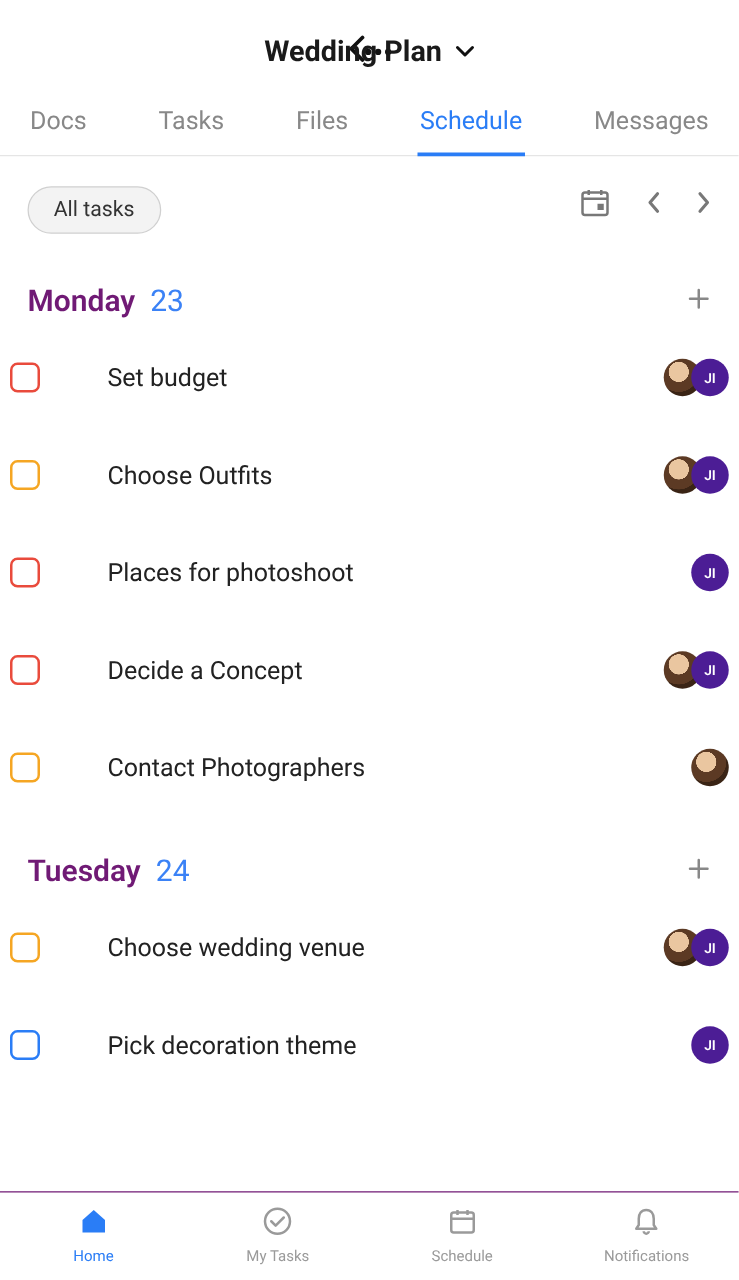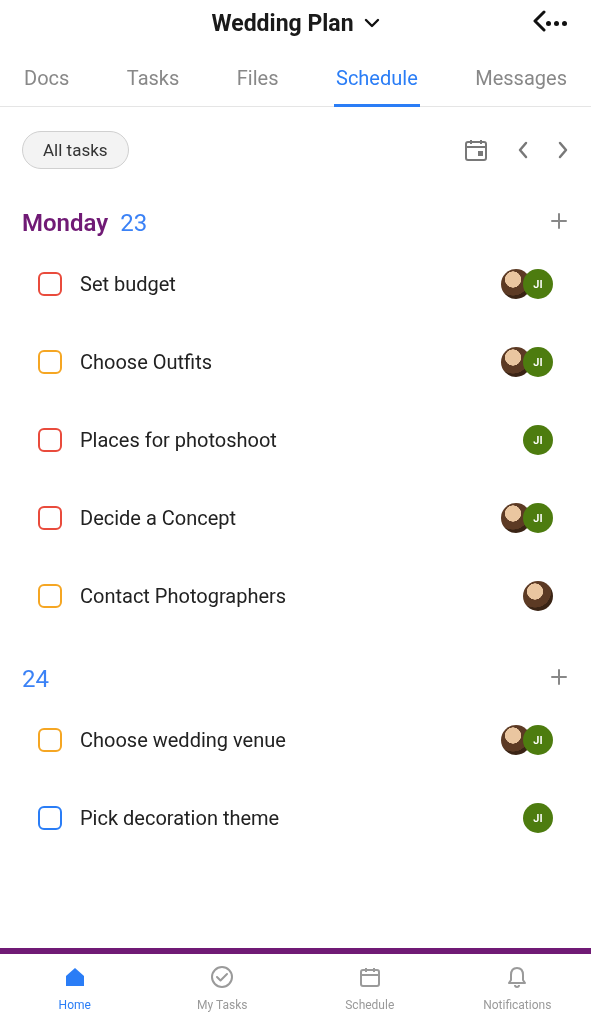--- a/index.html
+++ b/index.html
@@ -10,22 +10,22 @@
   background: #fff;
   color: #1a1a1a;
   overflow: hidden;
   position: relative;
 }
 
 
 .header {
   display: flex;
   align-items: center;
-  justify-content: flex-end;
-  padding: 10px 24px 16px 24px;
+  justify-content: center;
+  padding: 28px 24px 16px 24px;
 }
 .header .back { cursor: pointer; }
 .header .title-wrap {
   display: flex;
   align-items: center;
   gap: 10px;
   position: absolute;
   left: 50%;
   transform: translateX(-50%);
 }
@@ -54,21 +54,21 @@
   bottom: -1px;
   left: -2px;
   right: -2px;
   height: 3px;
   background: #2a7df6;
 }
 
 
 .filter-row {
   display: flex;
-  align-items: center;
+  align-items: flex-start;
   padding: 24px 22px 10px 22px;
 }
 .filter-pill {
   border: 1px solid #d0d0d0;
   background: #f3f3f3;
   border-radius: 20px;
   padding: 8px 20px;
   font-size: 17px;
   color: #333;
   cursor: pointer;
@@ -85,21 +85,22 @@
   gap: 12px;
 }
 .day-name { font-size: 24px; font-weight: 600; color:#701a75; }
 .day-num { font-size: 24px; color: #3b82f6; font-weight: 400; }
 .day-add { margin-left:auto; color:#888; cursor:pointer; }
 
 
 .task-row {
   display: flex;
   align-items: center;
-  padding: 24px 38px;
+  padding: 24px 8px;
+  gap: 36px;
 }
 .task-check {
   width: 24px;
   height: 24px;
   border-radius: 6px;
   border: 2px solid;
   flex-shrink: 0;
   margin-right: 18px;
   cursor:pointer;
 }
@@ -112,29 +113,29 @@
   display:flex;
   align-items:center;
   justify-content:center;
   font-size:11px;
   font-weight:600;
   color:#fff;
   flex-shrink:0;
 }
 .avatar + .avatar { margin-left:-8px; }
 .avatar.photo { background: radial-gradient(circle at 40% 35%, #eac6a0 0 30%, #5c3a24 31% 60%, #3a2415 61% 100%); }
-.avatar.orange { background:#4d7c0f;text-align:right; }
+.avatar.orange { background:#4c1d95;text-align:right; }
 
 
 .bottom-nav {
   position: absolute;
   bottom: 0;
   left: 0;
   right: 0;
-  border-top: 6px solid #701a75;
+  border-top: 1px solid #701a75;
   background: #fff;
   display: flex;
   justify-content: center;
   align-items: flex-start;
   padding: 10px 0 12px 1px;
 }
 .nav-item {
   display:flex;
   flex-direction:column;
   align-items:center;
@@ -245,20 +246,21 @@
     </div>
     <div class="task-row">
       <div class="task-check" style="border-color: rgb(245, 166, 35);"></div>
       <div class="task-title">Contact Photographers</div>
       <div class="avatars">
         <div class="avatar photo"></div>
       </div>
     </div>
     <div class="day-section">
       <div class="day-header">
+        <span class="day-name">Tuesday</span>
         <span class="day-num">24</span>
         <span class="day-add"><svg width="20" height="20" viewBox="0 0 20 20">
             <path d="M10 3 V17 M3 10 H17" stroke="#888" stroke-width="2" stroke-linecap="round"></path>
           </svg></span>
       </div>
     </div>
     <div class="task-row">
       <div class="task-check" style="border-color: rgb(245, 166, 35);"></div>
       <div class="task-title">Choose wedding venue</div>
       <div class="avatars">

